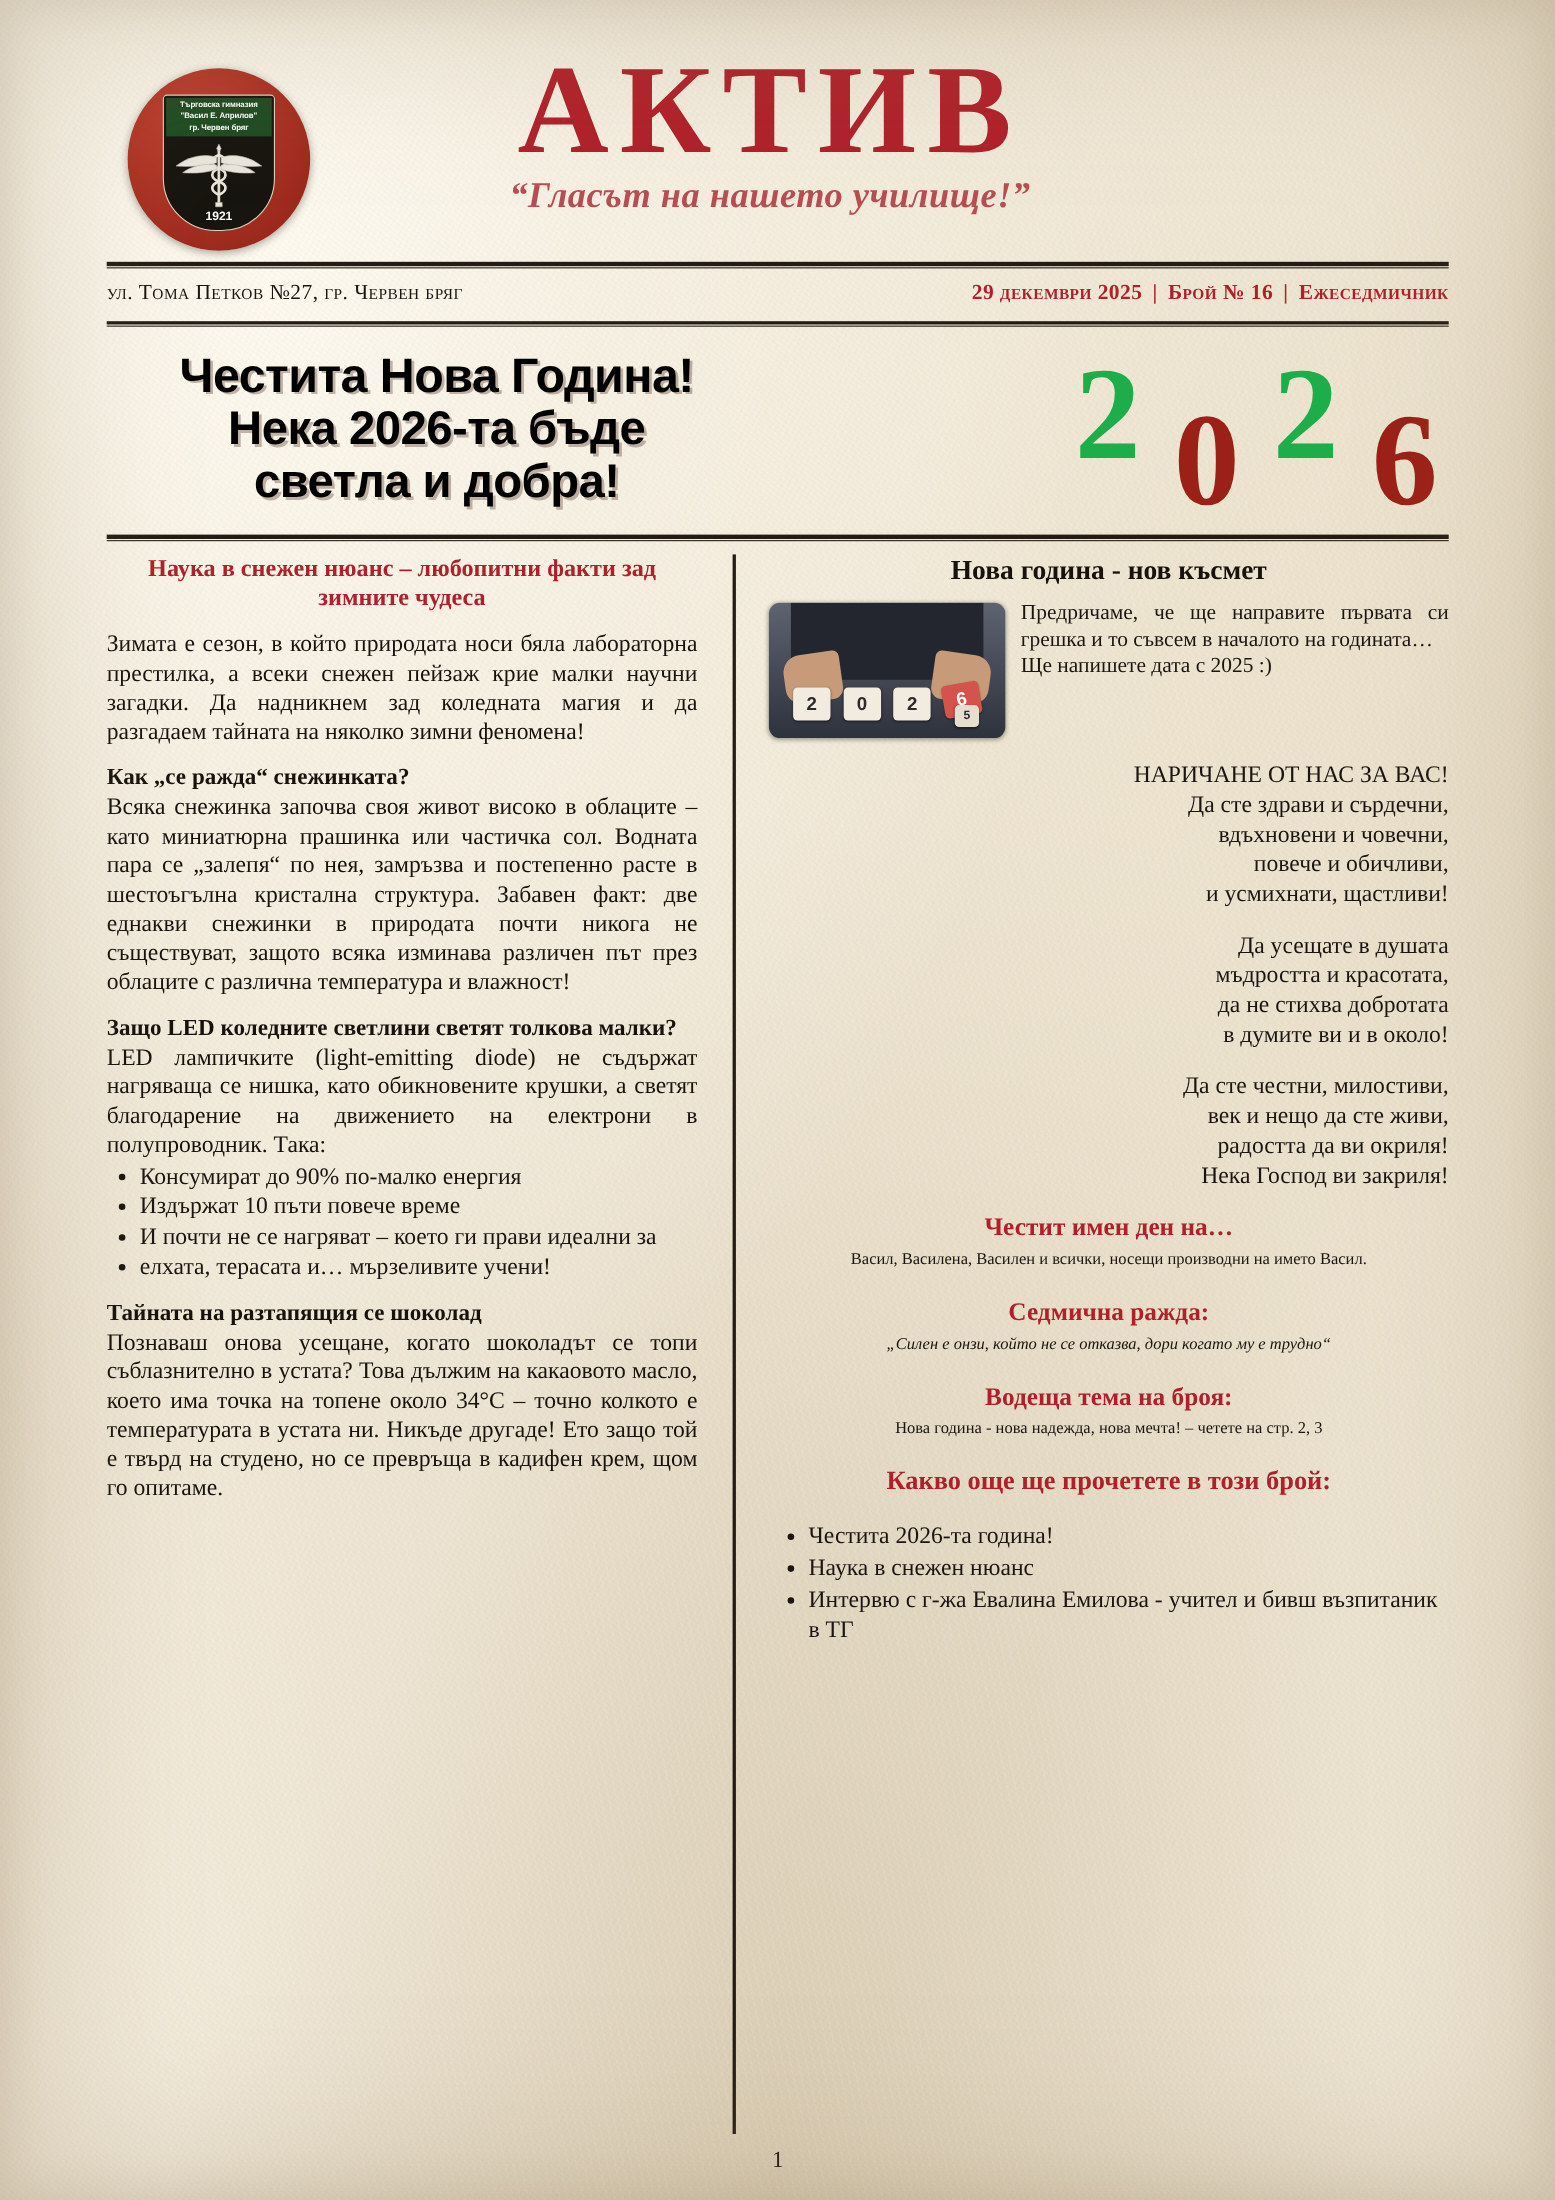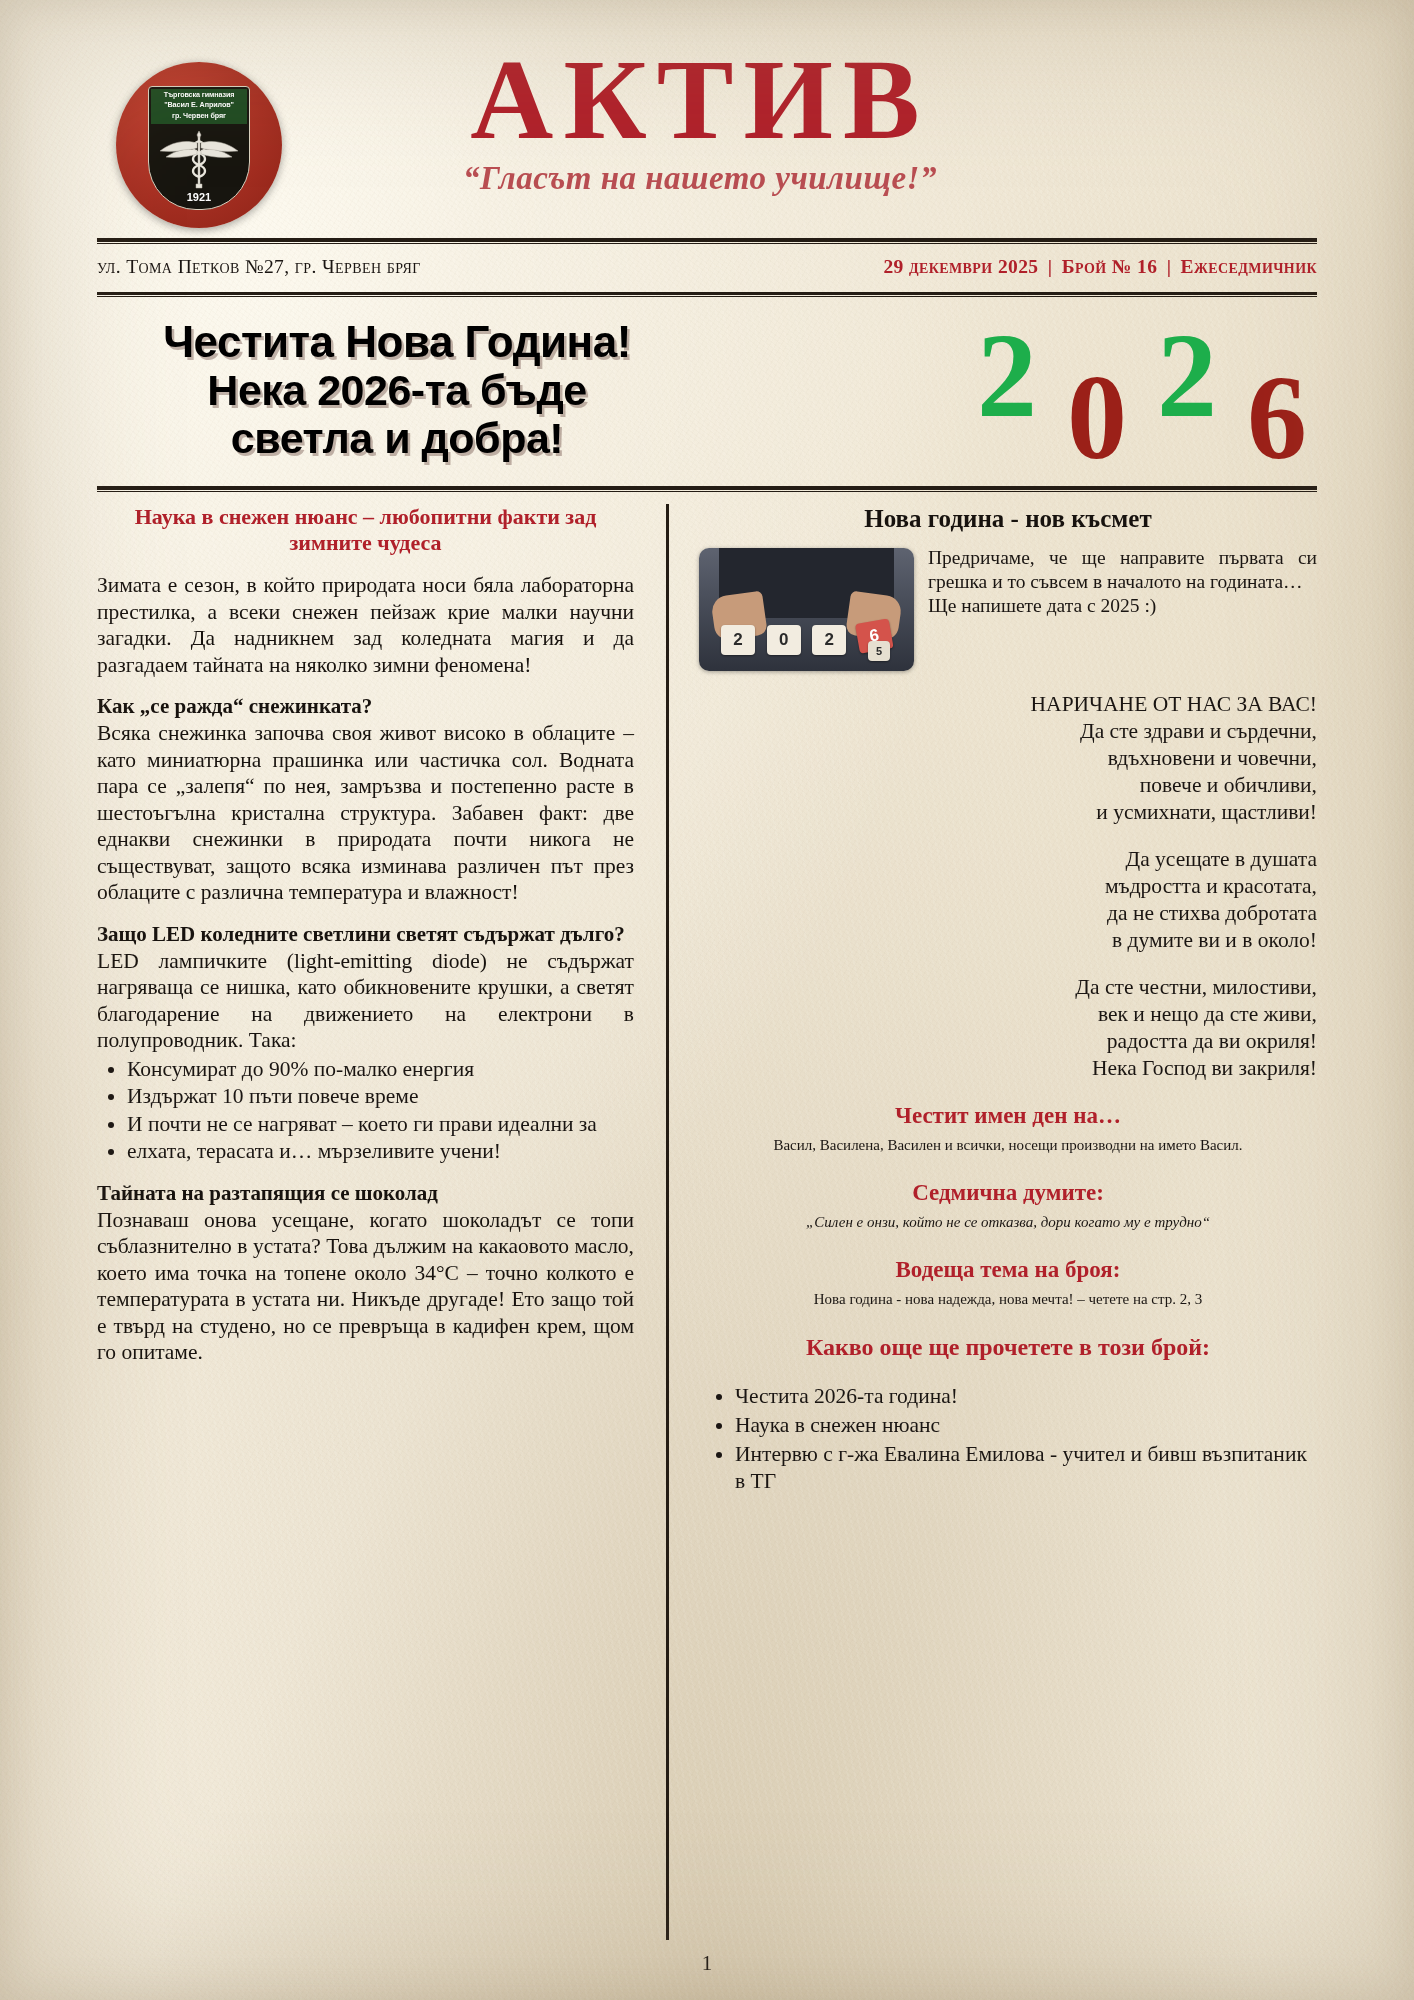--- a/index.html
+++ b/index.html
@@ -240,21 +240,21 @@
     <div class="col-left">
       <div class="art-title">Наука в снежен нюанс – любопитни факти зад зимните чудеса</div>
       <p class="body-p">Зимата е сезон, в който природата носи бяла лабораторна престилка, а всеки снежен пейзаж крие малки научни загадки. Да надникнем зад коледната магия и да разгадаем тайната на няколко зимни феномена!</p>
 
       <div>
         <div class="sub-h">Как „се ражда“ снежинката?</div>
         <p class="body-p">Всяка снежинка започва своя живот високо в облаците – като миниатюрна прашинка или частичка сол. Водната пара се „залепя“ по нея, замръзва и постепенно расте в шестоъгълна кристална структура. Забавен факт: две еднакви снежинки в природата почти никога не съществуват, защото всяка изминава различен път през облаците с различна температура и влажност!</p>
       </div>
 
       <div>
-        <div class="sub-h">Защо LED коледните светлини светят съдържат дълго?</div>
+        <div class="sub-h">Защо LED коледните светлини светят толкова малки?</div>
         <p class="body-p" style="margin-bottom:2px">LED лампичките (light-emitting diode) не съдържат нагряваща се нишка, като обикновените крушки, а светят благодарение на движението на електрони в полупроводник. Така:</p>
         <ul class="bullets">
           <li>Консумират до 90% по-малко енергия</li>
           <li>Издържат 10 пъти повече време</li>
           <li>И почти не се нагряват – което ги прави идеални за</li>
           <li>елхата, терасата и… мързеливите учени!</li>
         </ul>
       </div>
 
       <div>
@@ -305,21 +305,21 @@
       <div class="verse">
         <span class="first">Да сте честни, милостиви,</span>
         <span class="first">век и нещо да сте живи,</span>
         <span class="first">радостта да ви окриля!</span>
         <span class="first">Нека Господ ви закриля!</span>
       </div>
 
       <div class="sec-h">Честит имен ден на…</div>
       <p class="ctr">Васил, Василена, Василен и всички, носещи производни на името Васил.</p>
 
-      <div class="sec-h">Седмична думите:</div>
+      <div class="sec-h">Седмична ражда:</div>
       <p class="ctr ital">„Силен е онзи, който не се отказва, дори когато му е трудно“</p>
 
       <div class="sec-h">Водеща тема на броя:</div>
       <p class="ctr">Нова година - нова надежда, нова мечта! – четете на стр. 2, 3</p>
 
       <div class="sec-h big">Какво още ще прочетете в този брой:</div>
       <ul class="rbul">
         <li>Честита 2026-та година!</li>
         <li>Наука в снежен нюанс</li>
         <li>Интервю с г-жа Евалина Емилова - учител и бивш възпитаник в ТГ</li>

